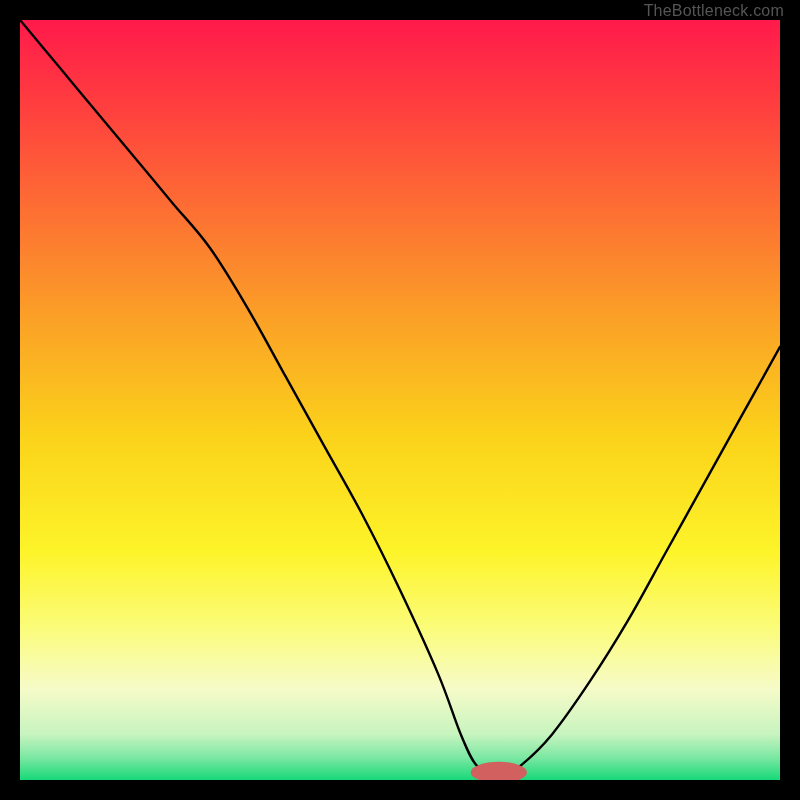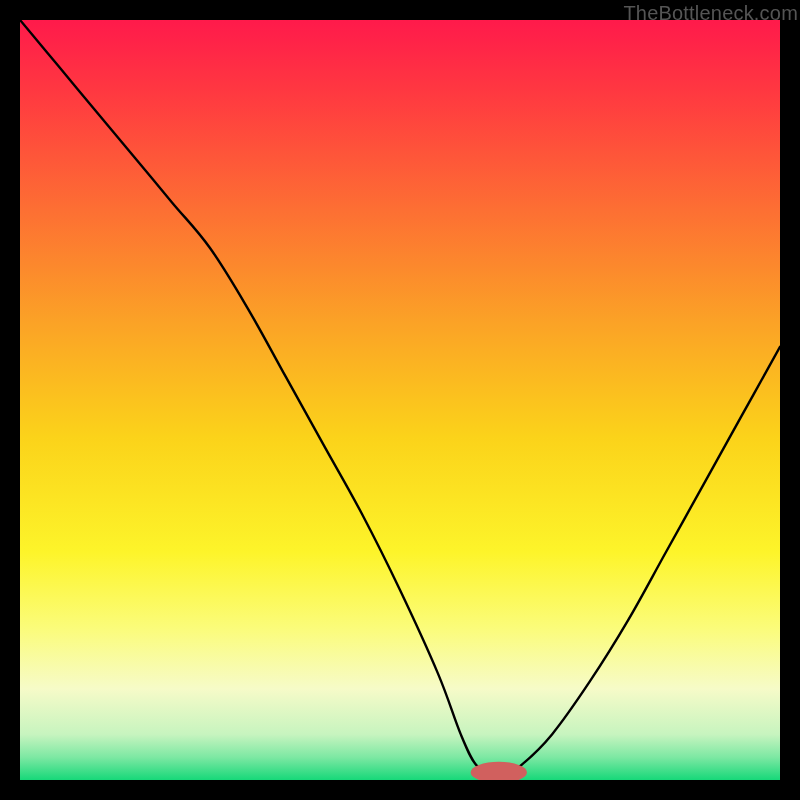--- a/index.html
+++ b/index.html
@@ -20,23 +20,23 @@
   .plot {
     position: absolute;
     left: 20px;
     top: 20px;
     width: 760px;
     height: 760px;
   }
   .watermark {
     position: absolute;
     top: 2px;
-    right: 2px;
+    right: 16px;
     color: #555;
-    font-size: 20px;
+    font-size: 16px;
     font-weight: 500;
     letter-spacing: 0.2px;
     pointer-events: none;
   }
 </style>
 </head>
 <body>
 
 <div class="frame">
 

